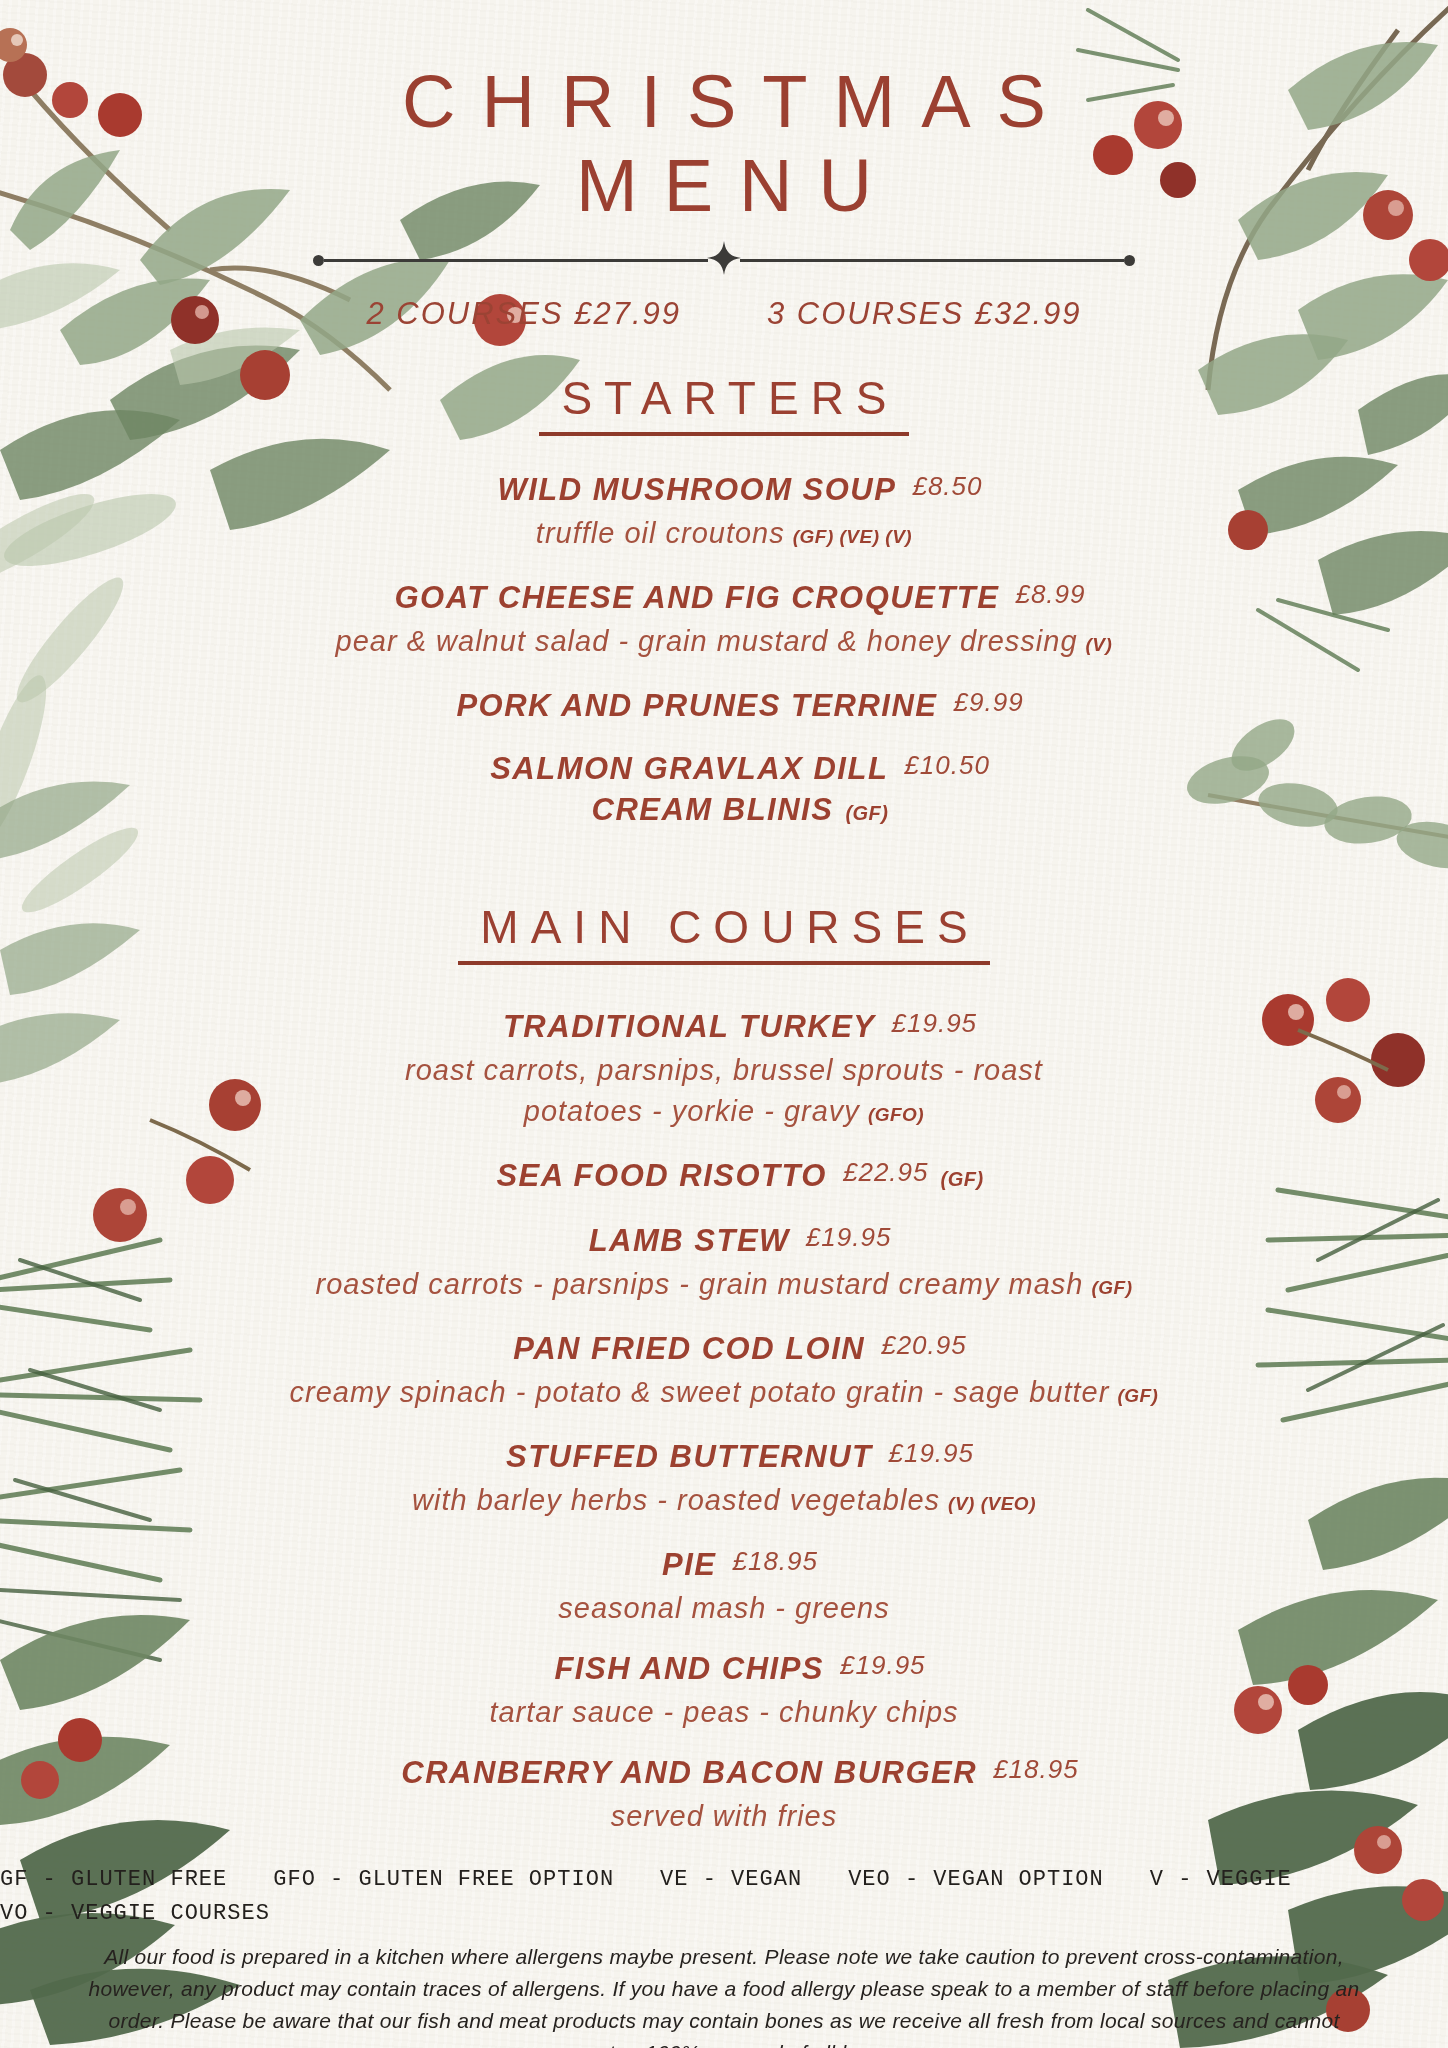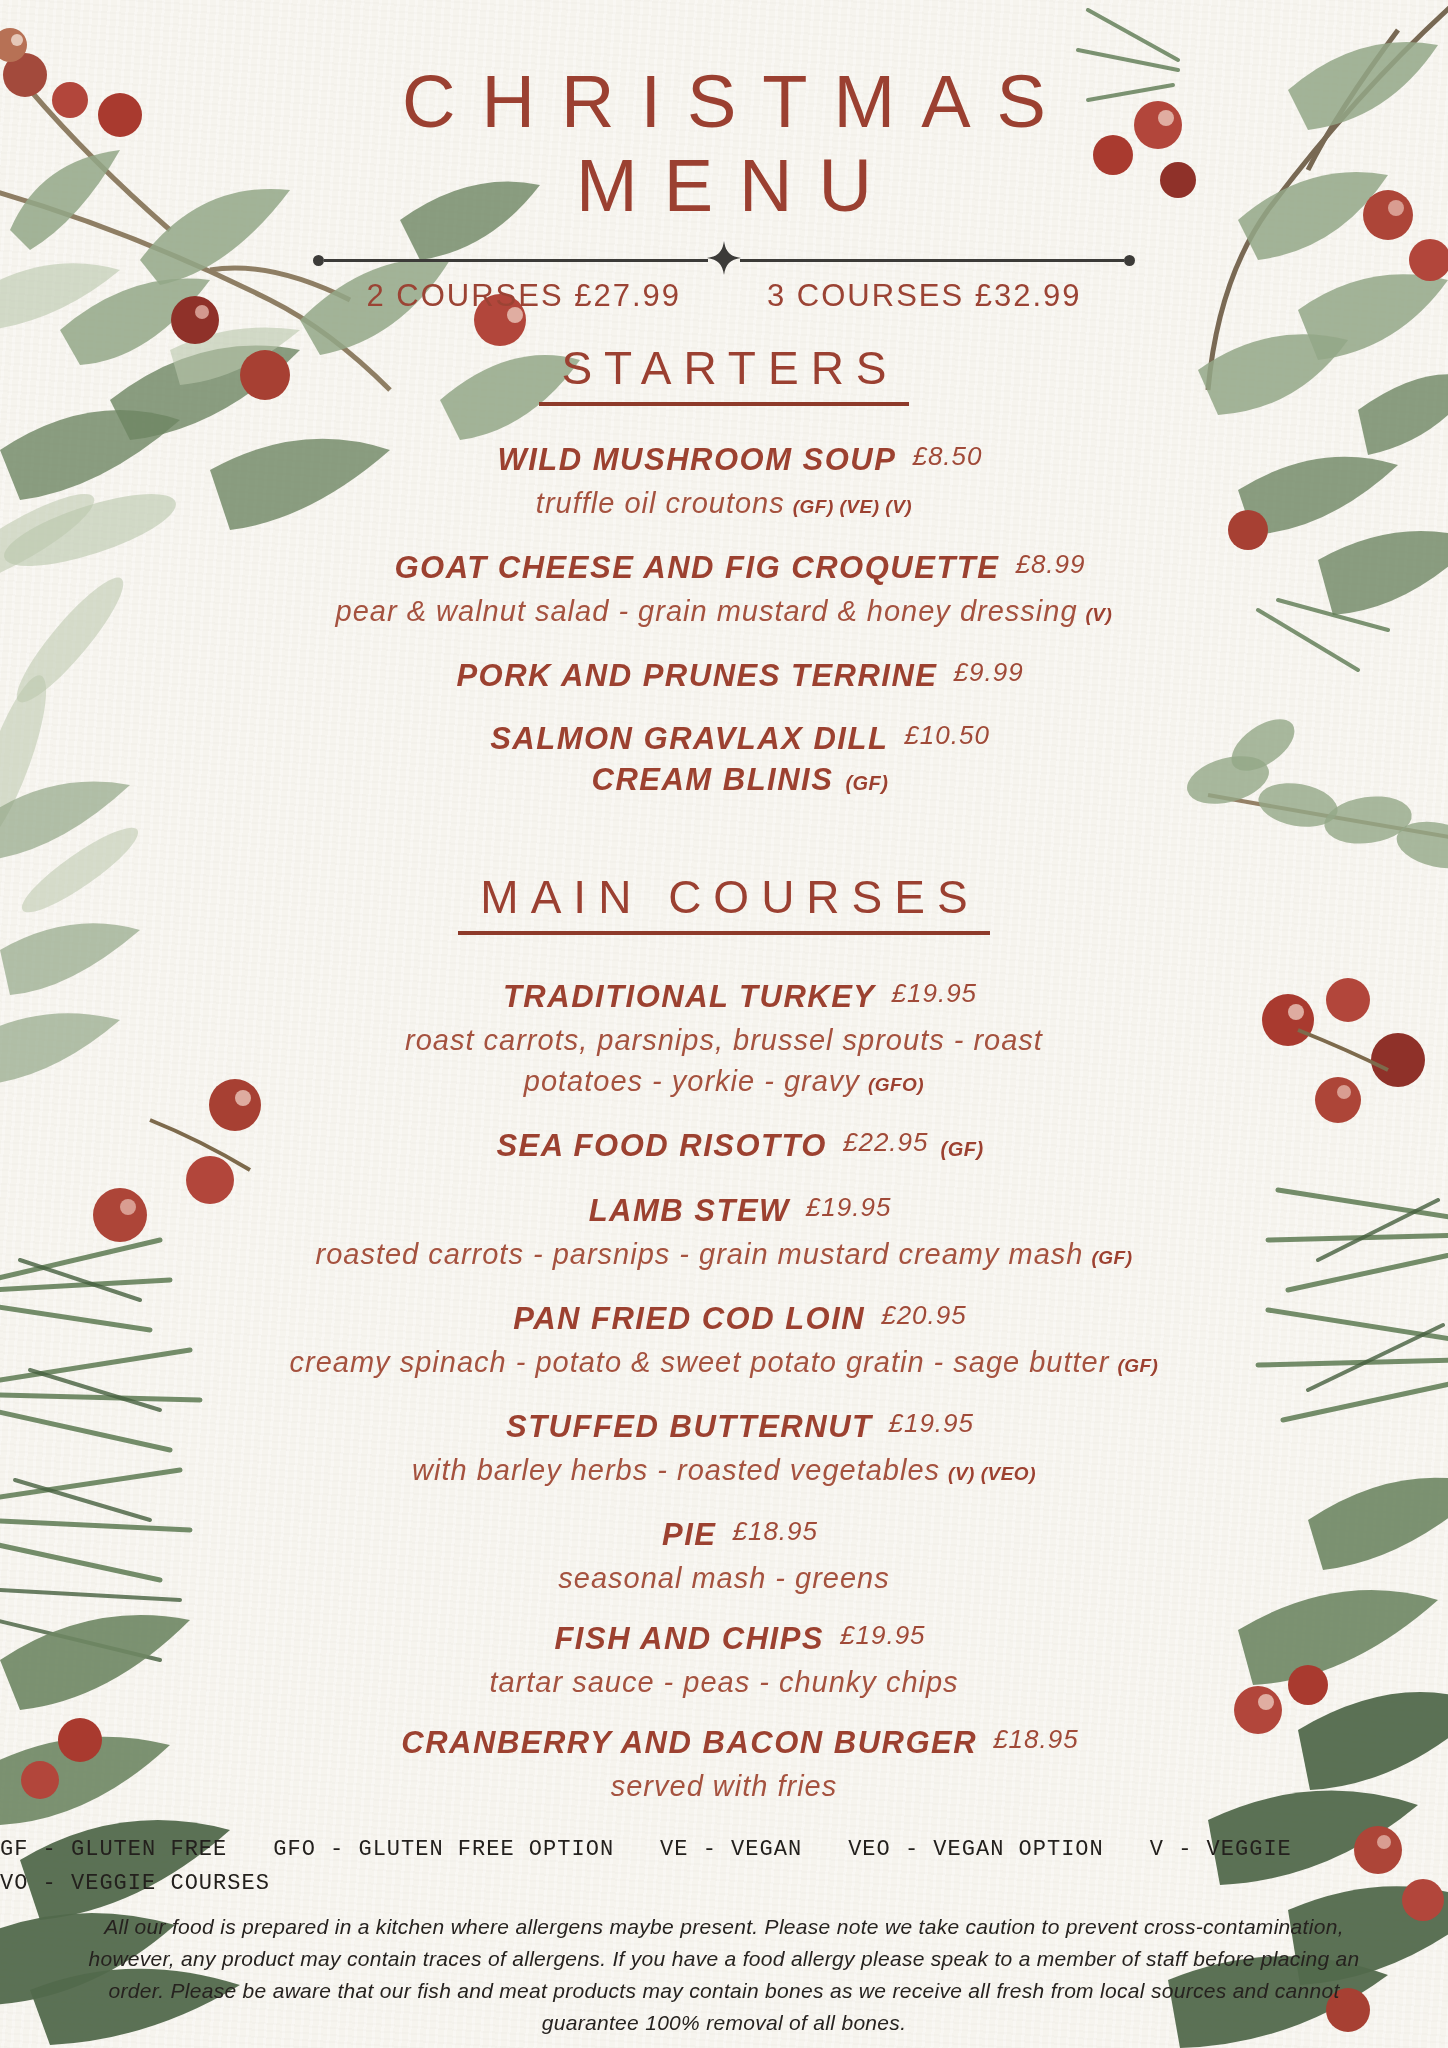--- a/index.html
+++ b/index.html
@@ -30,25 +30,25 @@
   
   .divider{
     width:822px;margin:14px auto 0;height:36px;
     display:flex;align-items:center;justify-content:center;
   }
   .divider .dot{width:11px;height:11px;border-radius:50%;background:#3c3b38;flex:0 0 auto;}
   .divider .line{flex:1 1 auto;height:3px;background:#3c3b38;}
   .divider .star{flex:0 0 auto;margin:0 -1px;}
 
   
-  .pricing{display:flex;justify-content:center;gap:86px;
-    font-size:31px;letter-spacing:2px;color:#9b4334;}
-
-  
-  .menu-section{margin-top:26px;}
+  .pricing{margin-top:18px;display:flex;justify-content:center;gap:86px;
+    font-style:italic;font-size:31px;letter-spacing:2px;color:#9b4334;}
+
+  
+  .menu-section{margin-top:38px;}
   .menu-section.main{margin-top:66px;}
   .section-title{
     display:inline-block;margin:0;
     font-size:46px;line-height:56px;font-weight:400;
     letter-spacing:12px;padding:0 10px 6px 22px;
     color:#9b4031;border-bottom:4px solid #8e3a2a;
   }
   .items{margin-top:34px;}
   .menu-section.main .items{margin-top:42px;}
   .item{margin-bottom:22px;}

